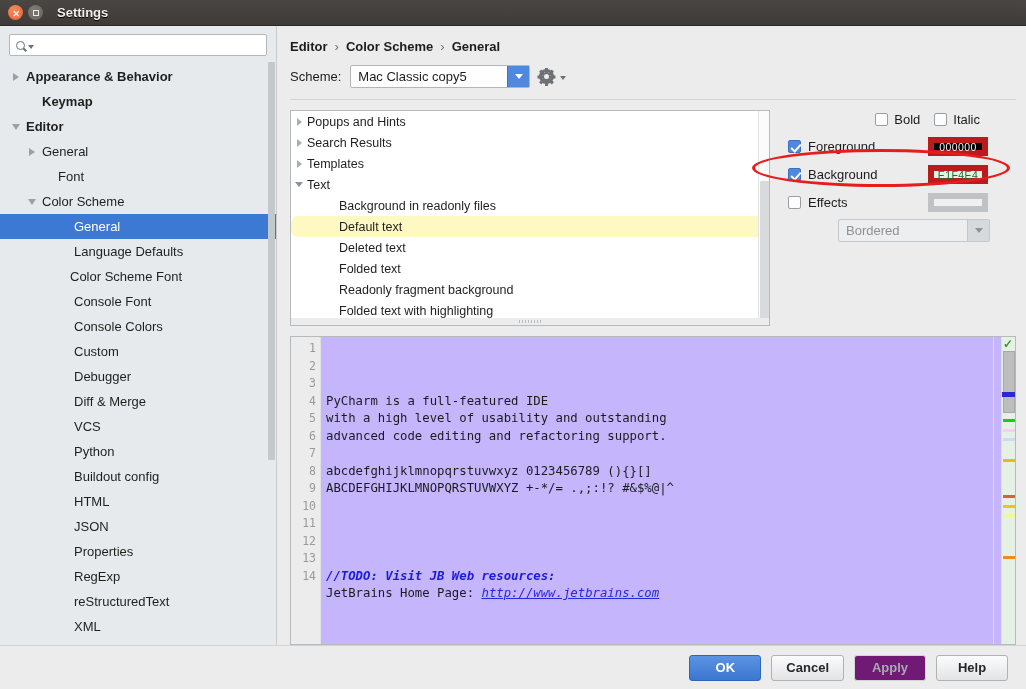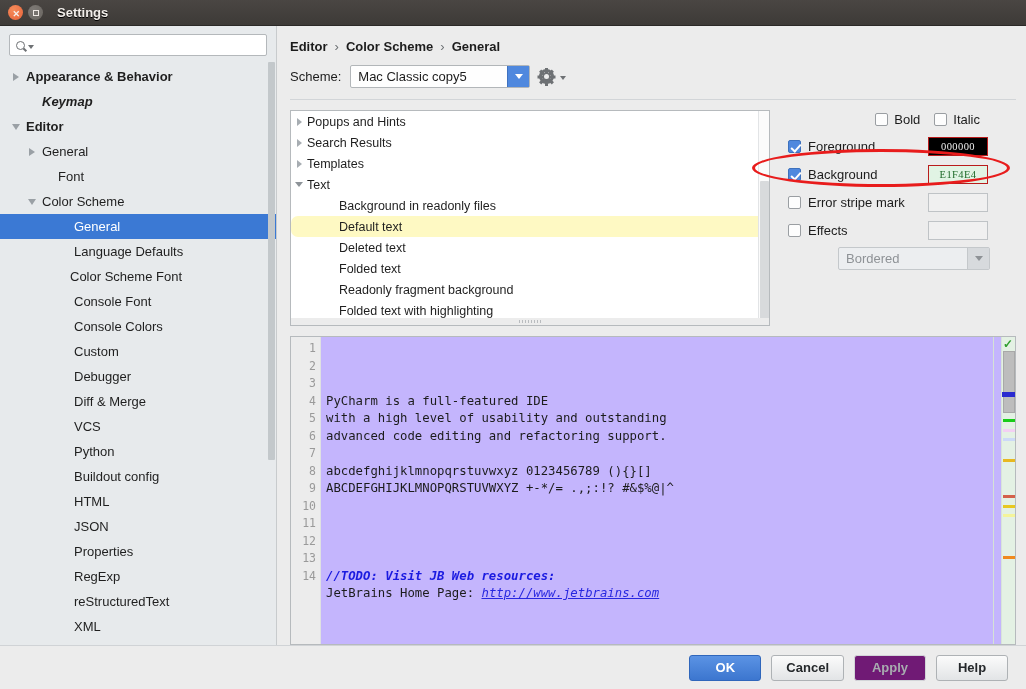--- a/index.html
+++ b/index.html
@@ -138,22 +138,22 @@
   .cb{ width:13px;height:13px; border:1px solid #9a9ea2; background:#fdfdfd;
        border-radius:2px; flex:none; position:relative; }
   .cb.on{ background:#4f88de; border-color:#3d71bd; }
   .cb.on:after{ content:""; position:absolute; left:3.5px; top:0.5px;
      width:4px;height:8px; border:solid #fff; border-width:0 2px 2px 0;
      transform:rotate(42deg); }
   .cbitem{ display:flex; align-items:center; gap:6px; font-size:13px; }
   .arow{ display:flex; align-items:center; margin-bottom:7px; height:21px; }
   .arow .lbl{ display:flex; align-items:center; gap:7px; width:140px;
               font-size:13px; }
-  .swatch{ width:60px; height:19px; border:1px solid #b91c1c;
-           font-family:Liberation Serif, serif; font-size:10.5px;
+  .swatch{ width:60px; height:19px; border:6px solid #b91c1c;
+           font-family:Liberation Sans, sans-serif; font-size:10.5px;
            display:flex; align-items:center; justify-content:center;
            letter-spacing:0.4px; }
   .swatch.empty{ background:#f0f0f0; border-color:#bfc3c6; }
   .effectrow{ margin-left:50px; margin-top:4px; }
   #effectcombo{ width:152px; height:23px; }
 
   #ellipse{ position:absolute; border:3px solid #e81c1c; border-radius:50%;
             pointer-events:none; }
 
   
@@ -220,21 +220,21 @@
     </div>
     <div id="tree">
         <div class="tnode bold">
           <span class="arrow right" style="margin-left: 9px;">
             <i></i>
           </span>
           <span style="margin-left: 4px;">Appearance &amp; Behavior</span>
         </div>
         <div class="tnode bold">
           <span class="arrow" style="margin-left: 25px;"></span>
-          <span style="margin-left: 4px; font-style: italic;">Keymap</span>
+          <span style="margin-left: 4px;">Keymap</span>
         </div>
         <div class="tnode bold">
           <span class="arrow down" style="margin-left: 9px;">
             <i></i>
           </span>
           <span style="margin-left: 4px;">Editor</span>
         </div>
         <div class="tnode">
           <span class="arrow right" style="margin-left: 25px;">
             <i></i>
@@ -446,27 +446,20 @@
                 <span>Foreground</span>
               </span>
               <span class="swatch" style="background: rgb(0, 0, 0); color: rgb(240, 240, 240);">000000</span>
             </div>
             <div class="arow">
               <span class="lbl">
                 <span class="cb on"></span>
                 <span>Background</span>
               </span>
               <span class="swatch" style="background: rgb(225, 244, 228); color: rgb(31, 107, 42);">E1F4E4</span>
-            </div>
-            <div class="arow">
-              <span class="lbl">
-                <span class="cb"></span>
-                <span>Error stripe mark</span>
-              </span>
-              <span class="swatch empty"></span>
             </div>
             <div class="arow">
               <span class="lbl">
                 <span class="cb"></span>
                 <span>Effects</span>
               </span>
               <span class="swatch empty"></span>
             </div>
           </div>
 

